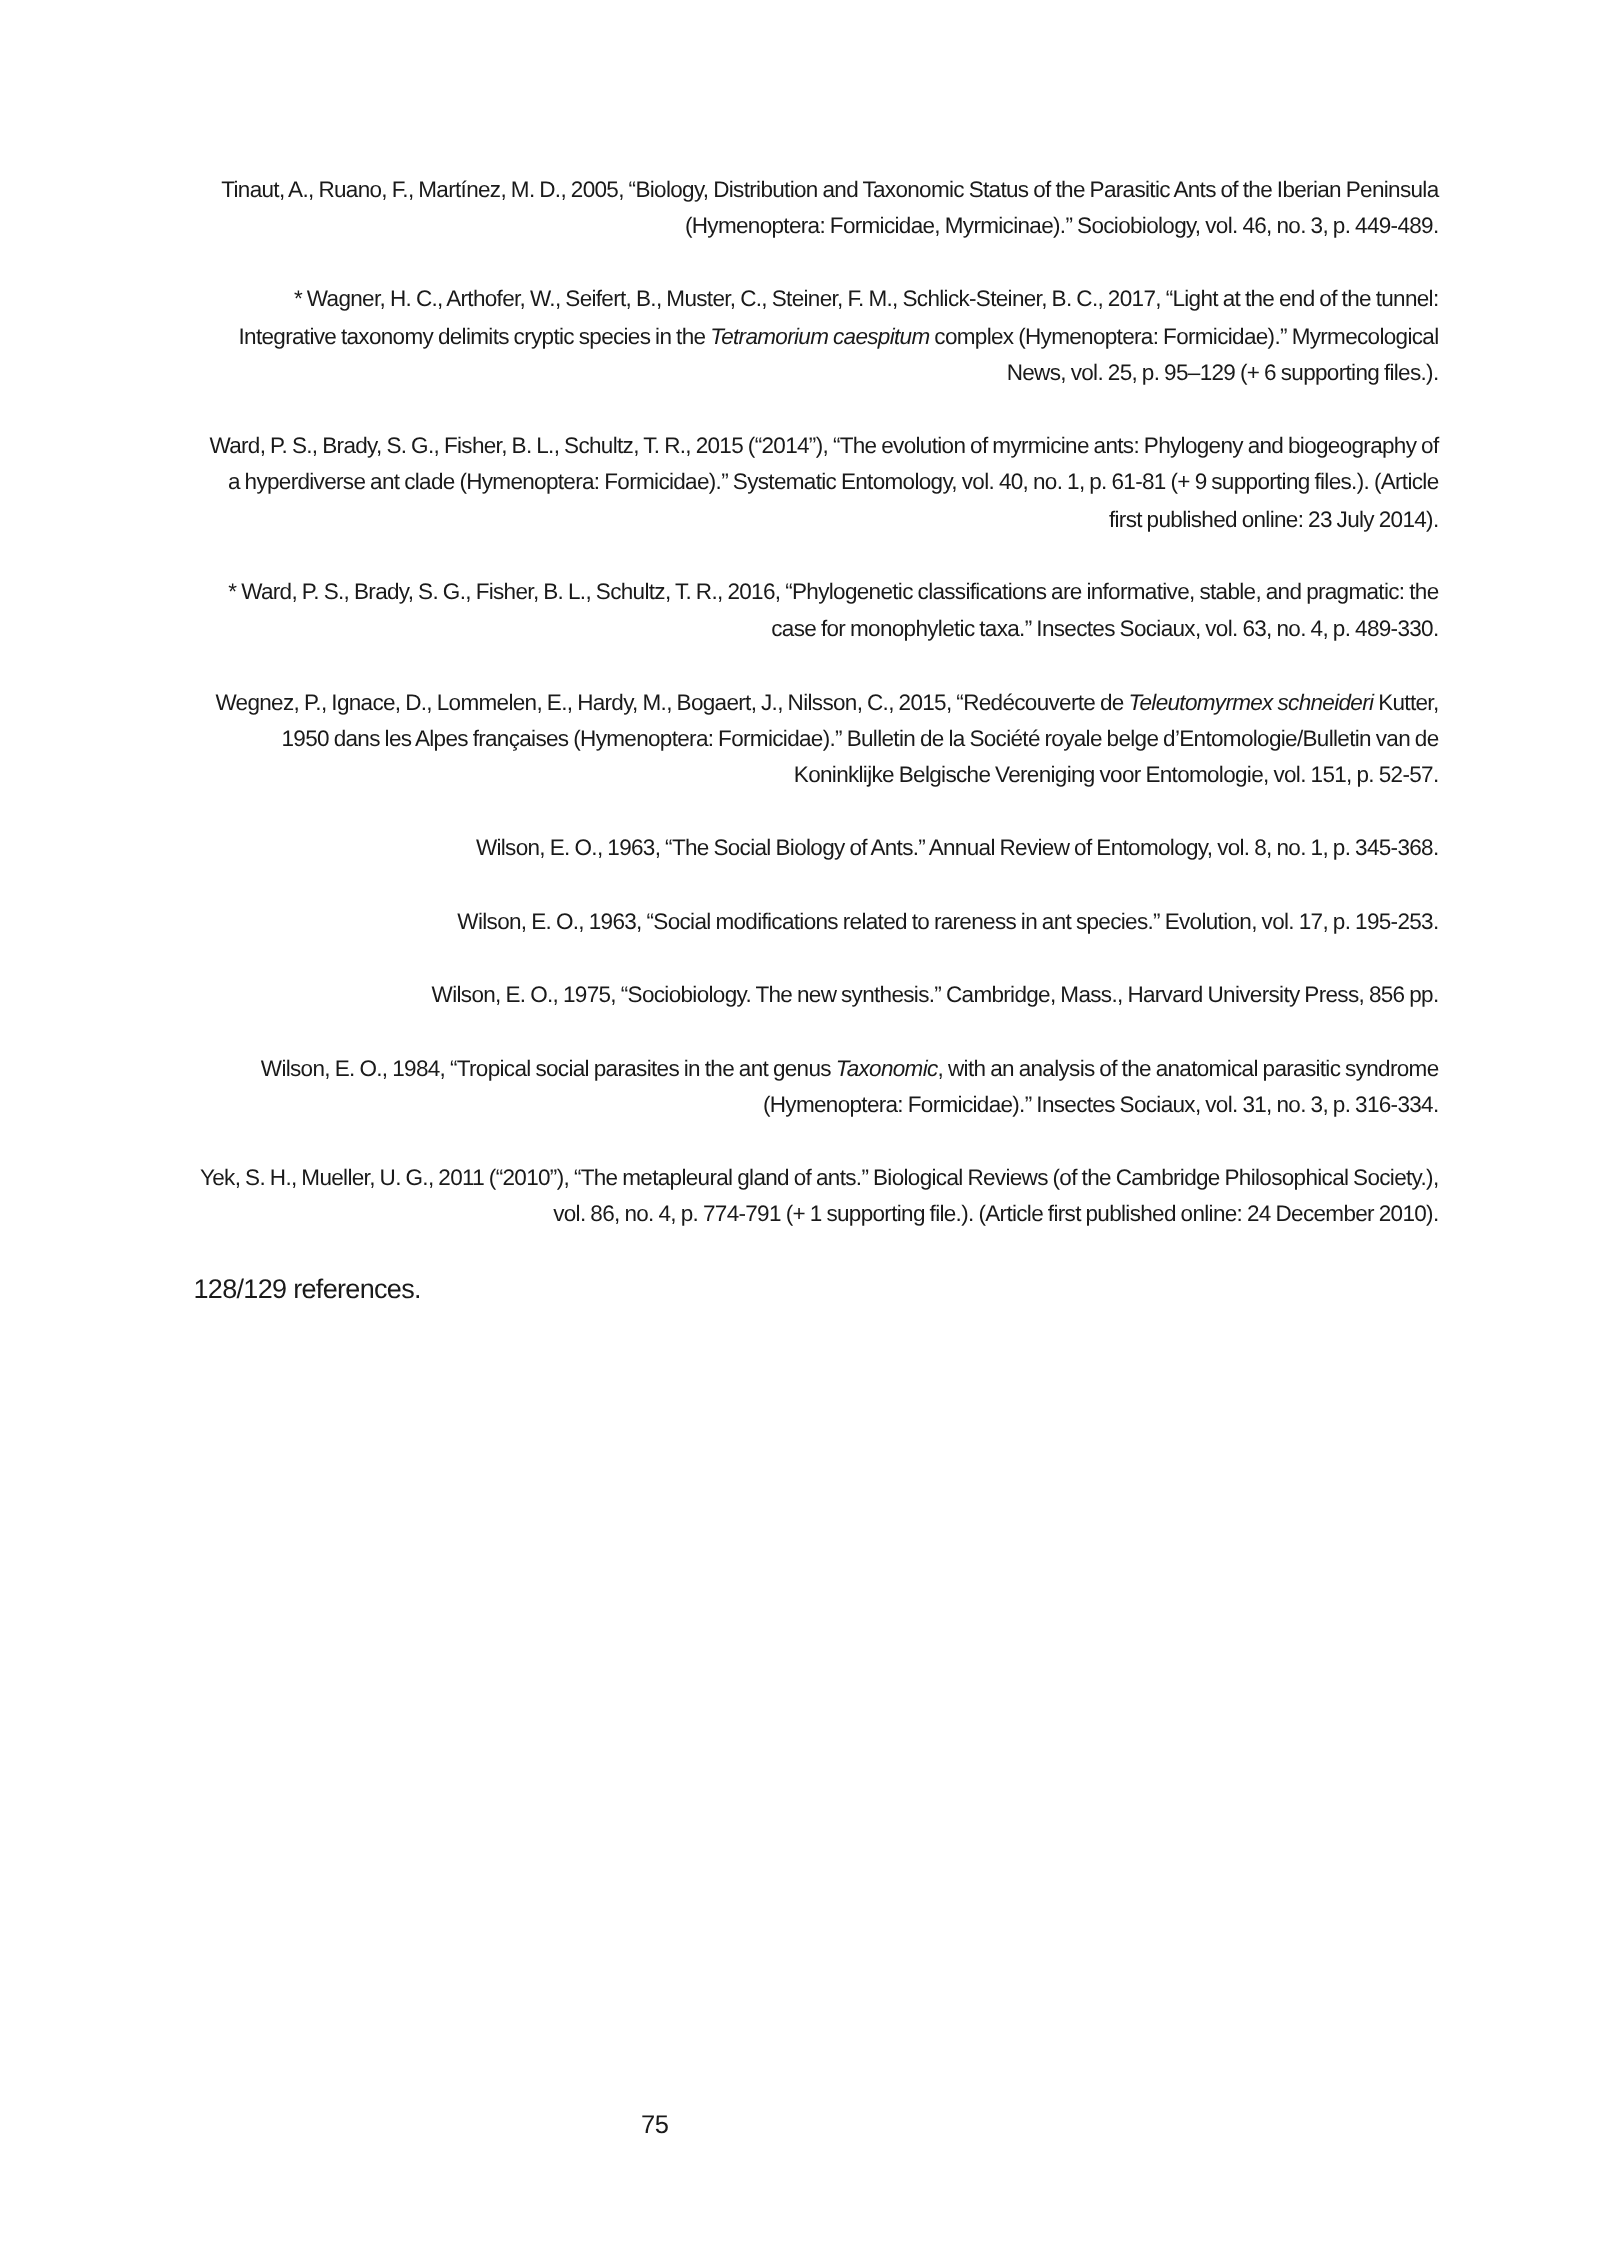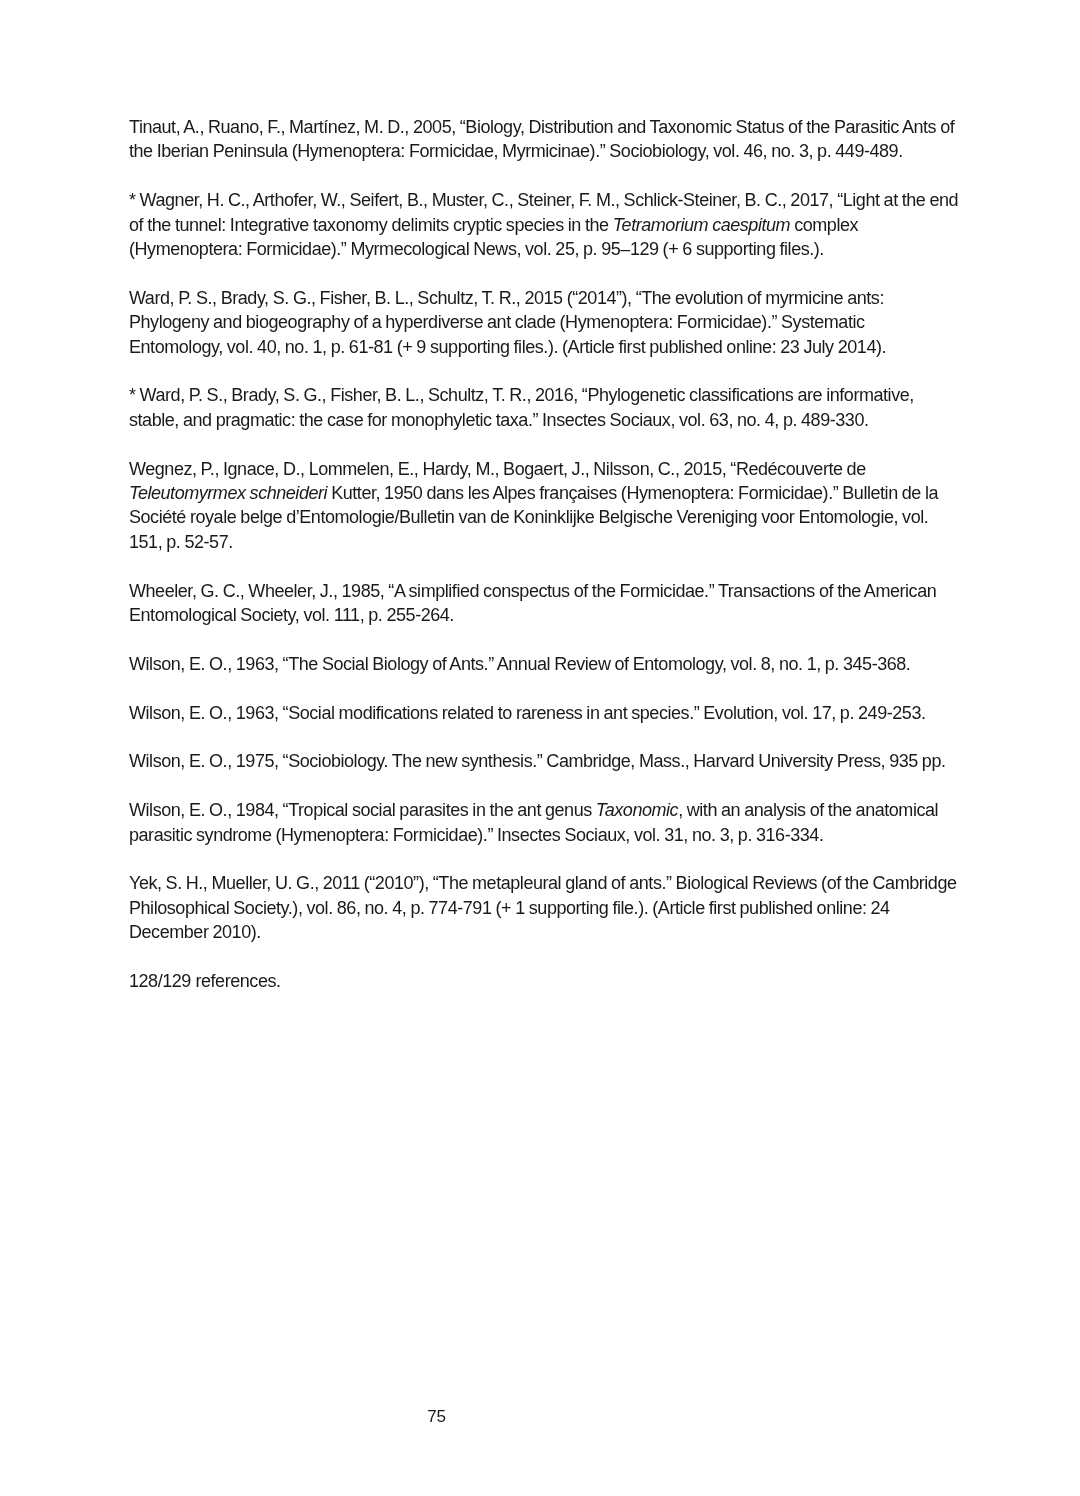--- a/index.html
+++ b/index.html
@@ -15,26 +15,27 @@
       font-family: "Liberation Sans", sans-serif;
       color: #1a1a1a;
     }
     .page {
       position: absolute;
       left: 129px;
       top: 115px;
       width: 830px;
     }
     .ref {
-      font-size: 18px;
+      font-size: 15px;
       line-height: 24.4px;
       letter-spacing: -0.45px;
       word-spacing: -0.5px;
       margin: 0 0 24.4px 0;
       transform-origin: left top;
+      text-align: right;
     }
     .ref i { }
     .count {
       font-size: 18px;
       line-height: 24.4px;
       letter-spacing: -0.45px;
       margin: 0;
     }
     .page-number {
       position: absolute;
@@ -49,23 +50,22 @@
 </head>
 <body>
 
 <div class="page">
   <div id="ref-list">
       <p class="ref"><span>Tinaut, A., Ruano, F., Martínez, M. D., 2005, “Biology, Distribution and Taxonomic Status of the Parasitic Ants of the Iberian Peninsula (Hymenoptera: Formicidae, Myrmicinae).” Sociobiology, vol. 46, no. 3, p. 449-489.</span></p>
       <p class="ref"><span>* Wagner, H. C., Arthofer, W., Seifert, B., Muster, C., Steiner, F. M., Schlick-Steiner, B. C., 2017, “Light at the end of the tunnel: Integrative taxonomy delimits cryptic species in the </span><i>Tetramorium caespitum</i><span> complex (Hymenoptera: Formicidae).” Myrmecological News, vol. 25, p. 95–129 (+ 6 supporting files.).</span></p>
       <p class="ref"><span>Ward, P. S., Brady, S. G., Fisher, B. L., Schultz, T. R., 2015 (“2014”), “The evolution of myrmicine ants: Phylogeny and biogeography of a hyperdiverse ant clade (Hymenoptera: Formicidae).” Systematic Entomology, vol. 40, no. 1, p. 61-81 (+ 9 supporting files.). (Article first published online: 23 July 2014).</span></p>
       <p class="ref"><span>* Ward, P. S., Brady, S. G., Fisher, B. L., Schultz, T. R., 2016, “Phylogenetic classifications are informative, stable, and pragmatic: the case for monophyletic taxa.” Insectes Sociaux, vol. 63, no. 4, p. 489-330.</span></p>
       <p class="ref"><span>Wegnez, P., Ignace, D., Lommelen, E., Hardy, M., Bogaert, J., Nilsson, C., 2015, “Redécouverte de </span><i>Teleutomyrmex schneideri</i><span> Kutter, 1950 dans les Alpes françaises (Hymenoptera: Formicidae).” Bulletin de la Société royale belge d’Entomologie/Bulletin van de Koninklijke Belgische Vereniging voor Entomologie, vol. 151, p. 52-57.</span></p>
-      <p class="ref"><span>Wheeler, G. C., Wheeler, J., 1985, “A simplified conspectus of the Formicidae.” Transactions of the American Entomological Society, vol. 111, p. 255-264.</span></p>
       <p class="ref"><span>Wilson, E. O., 1963, “The Social Biology of Ants.” Annual Review of Entomology, vol. 8, no. 1, p. 345-368.</span></p>
-      <p class="ref"><span>Wilson, E. O., 1963, “Social modifications related to rareness in ant species.” Evolution, vol. 17, p. 249-253.</span></p>
-      <p class="ref"><span>Wilson, E. O., 1975, “Sociobiology. The new synthesis.” Cambridge, Mass., Harvard University Press, 935 pp.</span></p>
+      <p class="ref"><span>Wilson, E. O., 1963, “Social modifications related to rareness in ant species.” Evolution, vol. 17, p. 195-253.</span></p>
+      <p class="ref"><span>Wilson, E. O., 1975, “Sociobiology. The new synthesis.” Cambridge, Mass., Harvard University Press, 856 pp.</span></p>
       <p class="ref"><span>Wilson, E. O., 1984, “Tropical social parasites in the ant genus </span><i>Taxonomic</i><span>, with an analysis of the anatomical parasitic syndrome (Hymenoptera: Formicidae).” Insectes Sociaux, vol. 31, no. 3, p. 316-334.</span></p>
       <p class="ref"><span>Yek, S. H., Mueller, U. G., 2011 (“2010”), “The metapleural gland of ants.” Biological Reviews (of the Cambridge Philosophical Society.), vol. 86, no. 4, p. 774-791 (+ 1 supporting file.). (Article first published online: 24 December 2010).</span></p>
     </div>
   <p class="count">128/129 references.</p>
 </div>
 
 <div class="page-number">75</div>
 
 </body></html>

